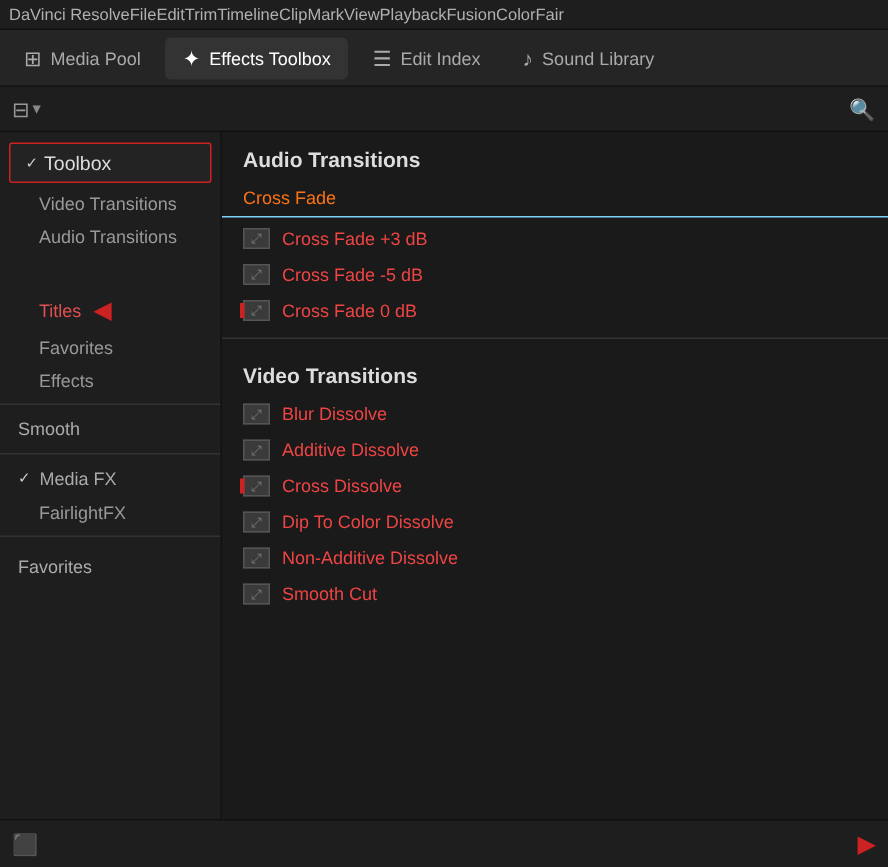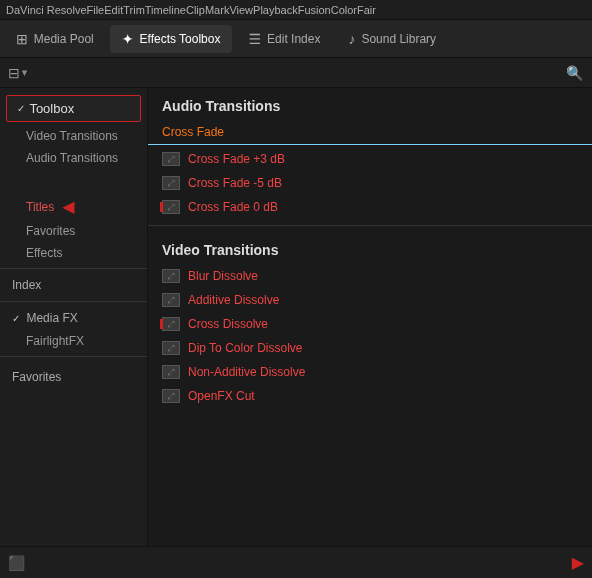--- a/index.html
+++ b/index.html
@@ -305,21 +305,21 @@
     <div class="sidebar-child">
       <span>Favorites</span>
     </div>
     <div class="sidebar-child">
       <span>Effects</span>
     </div>
 
     <div class="sidebar-divider"></div>
 
     <div class="sidebar-item">
-      <span>Index</span>
+      <span>Smooth</span>
     </div>
 
     <div class="sidebar-divider"></div>
 
     <div class="sidebar-item">
       <span class="chevron">✓</span>
       <span>Media FX</span>
     </div>
     <div class="sidebar-child">
       <span>FairlightFX</span>
@@ -369,21 +369,21 @@
     <div class="effect-item">
       <div class="effect-icon"></div>
       <span>Dip To Color Dissolve</span>
     </div>
     <div class="effect-item">
       <div class="effect-icon"></div>
       <span>Non-Additive Dissolve</span>
     </div>
     <div class="effect-item">
       <div class="effect-icon"></div>
-      <span>OpenFX Cut</span>
+      <span>Smooth Cut</span>
     </div>
 
   </div>
 </div>
 
 <div class="bottom-bar">
   <span class="bottom-icon">⬛</span>
   <span class="cursor-icon">▶</span>
 </div>
 

